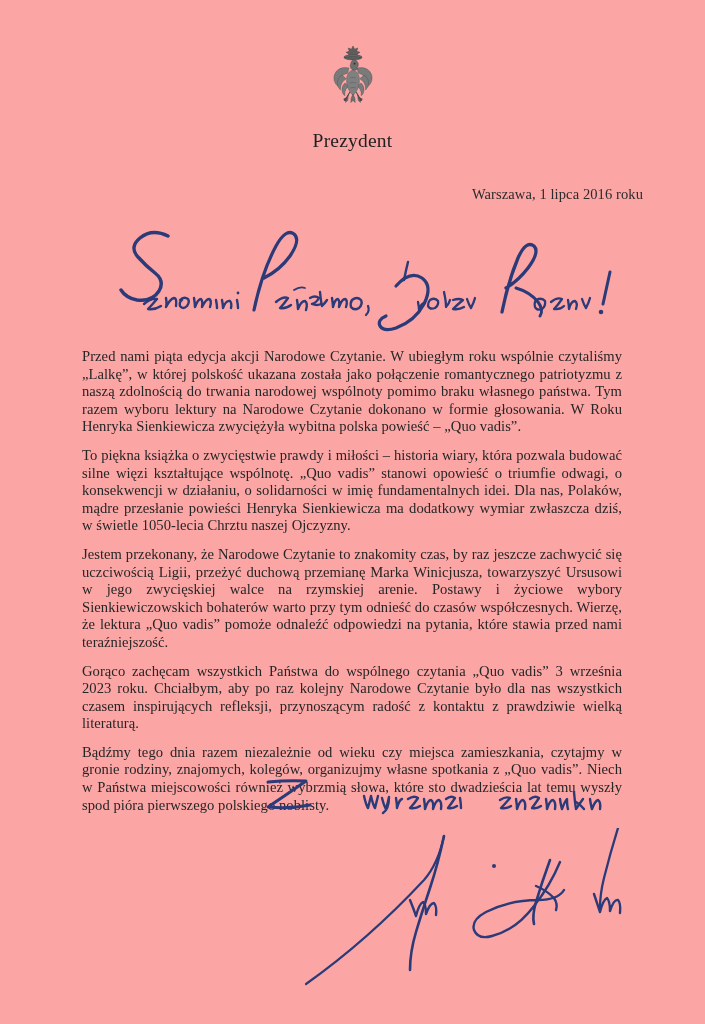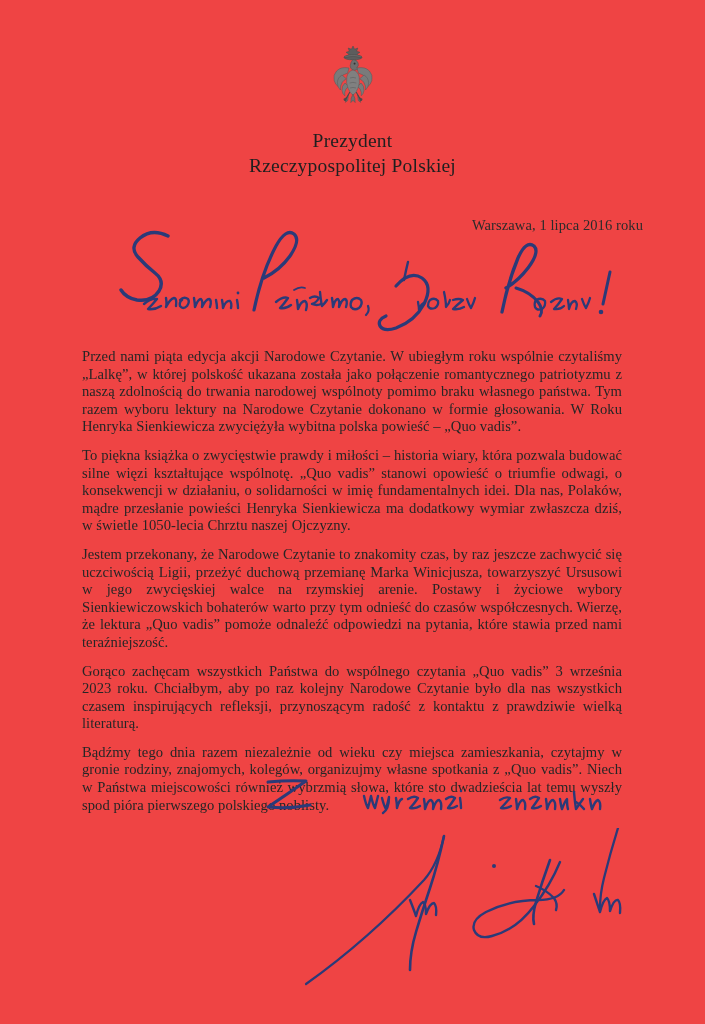--- a/index.html
+++ b/index.html
@@ -4,21 +4,21 @@
 <style>
   html, body {
     margin: 0;
     padding: 0;
     background: #ffffff;
   }
   .page {
     position: relative;
     width: 705px;
     height: 1024px;
-    background: #ef4444;
+    background: #fca5a5;
     overflow: hidden;
     font-family: "Liberation Serif", serif;
     color: #2b2b2b;
   }
 
   
   .letterhead {
     position: absolute;
     top: 42px;
     left: 0;
@@ -43,21 +43,20 @@
   .letterhead-title .ln { display: block; }
 
   
   .dateline {
     position: absolute;
     top: 186px;
     right: 62px;
     font-size: 14.5px;
     color: #2b2b2b;
     letter-spacing: 0.1px;
-    margin-top: 31px;
   }
 
   .salutation {
     position: absolute;
     top: 214px;
     left: 104px;
     width: 520px;
     height: 120px;
   }
   .salutation svg { display: block; width: 100%; height: 100%; }
@@ -143,21 +142,20 @@
           <path d="M29.6 50.5 l-3.0 5.2"></path>
           <path d="M36.4 50.5 l3.0 5.2"></path>
           <path d="M26.6 55.7 l-2.6 1.6 M26.6 55.7 l-2.2 2.6 M26.6 55.7 l-1.0 3.0"></path>
           <path d="M39.4 55.7 l2.6 1.6 M39.4 55.7 l2.2 2.6 M39.4 55.7 l1.0 3.0"></path>
         </g>
       </svg>
     </span>
 
     <div class="letterhead-title">
       <span class="ln">Prezydent</span>
-      <span class="ln">Rzeczypospolitej Polskiej</span>
     </div>
   </div>
 
   <div class="dateline">Warszawa, 1 lipca 2016 roku</div>
 
   <div class="salutation" title="Szanowni Państwo, Drodzy Rodacy!">
     <svg viewBox="0 0 520 120" xmlns="http://www.w3.org/2000/svg">
       <g fill="none" stroke="#2b3a78" stroke-linecap="round" stroke-linejoin="round">
 
         <path d="M64 22 q-16 -8 -28 2 q-11 9 -2 19 q8 9 17 16 q10 8 4 18 q-7 11 -22 9 q-11 -2 -16 -10" stroke-width="3.4"></path>

